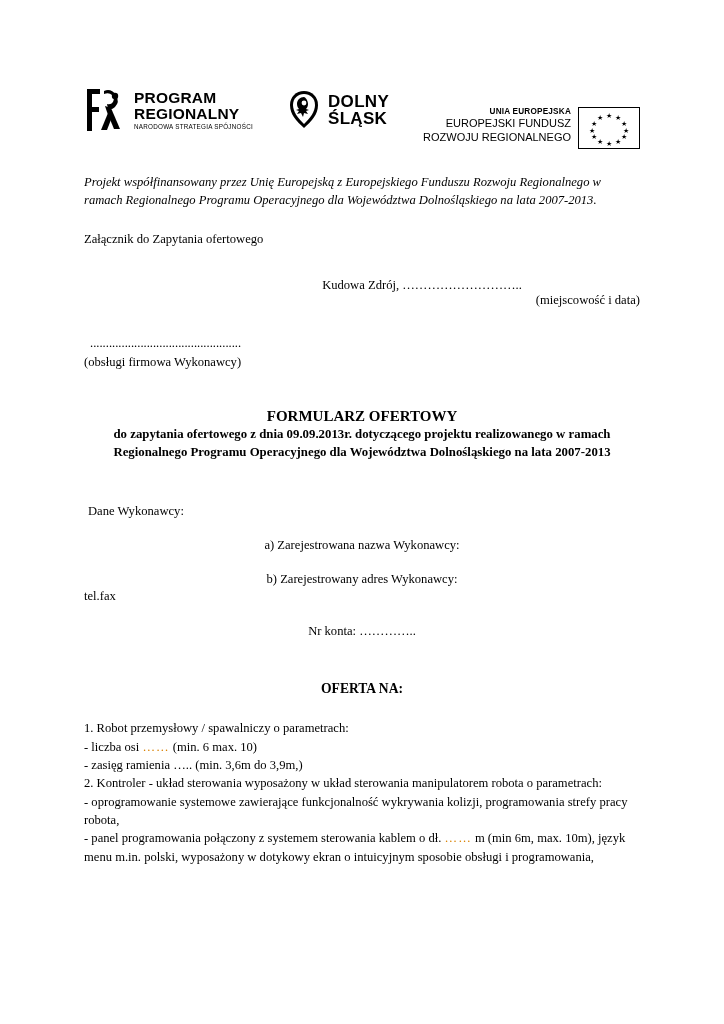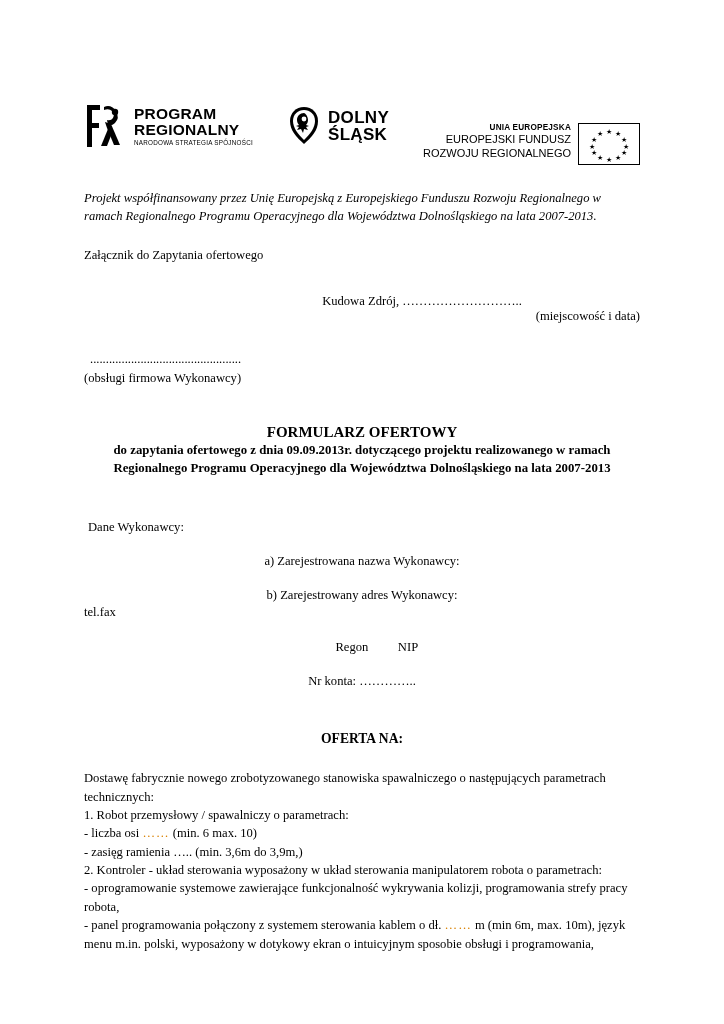--- a/index.html
+++ b/index.html
@@ -15,21 +15,21 @@
     height: 1024px;
     background: #ffffff;
     position: relative;
     overflow: hidden;
     box-sizing: border-box;
     padding: 0;
   }
   .content {
     position: absolute;
     left: 84px;
-    top: 96px;
+    top: 80px;
     width: 556px;
   }
 
   
   .logo-band {
     display: flex;
     align-items: center;
     justify-content: space-between;
     height: 60px;
     margin-bottom: 34px;
@@ -262,30 +262,26 @@
 
     <div class="sec-head">Dane Wykonawcy:</div>
 
     <div class="row">a) Zarejestrowana nazwa Wykonawcy:</div>
 
     <div class="row">b) Zarejestrowany adres Wykonawcy:</div>
     <div class="plain">
       <span class="tab">tel.</span><span>fax</span>
     </div>
 
-    <div class="row">
-      <span class="tab">Regon</span><span>NIP</span>
-    </div>
 
     <div class="row">Nr konta: …………..</div>
 
     <div class="offer-title">OFERTA NA:</div>
 
     <div class="body-text">
-      <p>Dostawę fabrycznie nowego zrobotyzowanego stanowiska spawalniczego o następujących parametrach technicznych:</p>
       <p>1. Robot przemysłowy / spawalniczy o parametrach:</p>
       <p>- liczba osi <span class="dots-orange">……</span> (min. 6 max. 10)</p>
       <p>- zasięg ramienia ….. (min. 3,6m do 3,9m,)</p>
       <p>2. Kontroler - układ sterowania wyposażony w układ sterowania manipulatorem robota o parametrach:</p>
       <p>- oprogramowanie systemowe zawierające funkcjonalność wykrywania kolizji, programowania strefy pracy robota,</p>
       <p>- panel programowania połączony z systemem sterowania kablem o dł. <span class="dots-orange">……</span> m (min 6m, max. 10m), język menu m.in. polski, wyposażony w dotykowy ekran o intuicyjnym sposobie obsługi i programowania,</p>
     </div>
 
   </div>
 </div>

